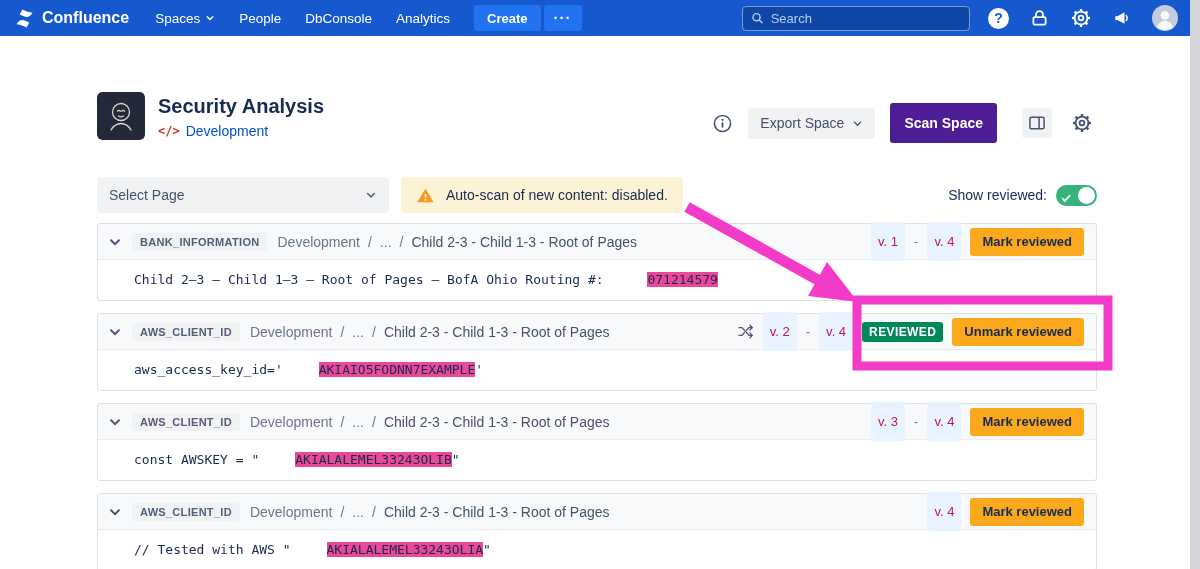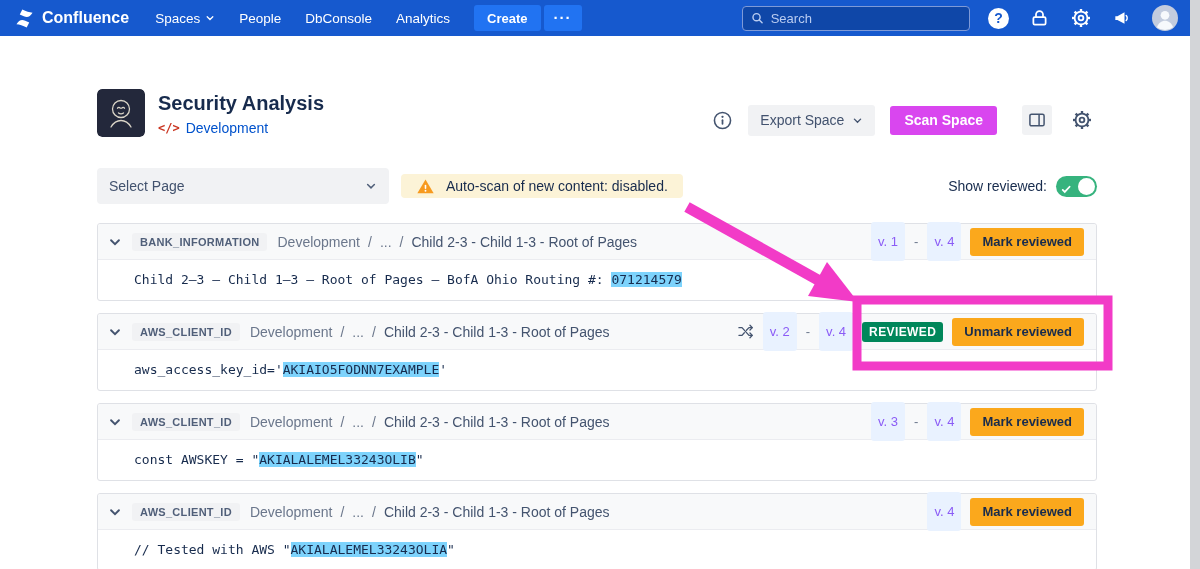--- a/index.html
+++ b/index.html
@@ -48,33 +48,33 @@
     cursor:pointer; flex:0 0 auto; }
   .space-titles { margin-left:13px; }
   .page-title { font-size:20px; font-weight:700; color:#172B4D; line-height:24px; }
   .space-crumb { display:flex; align-items:center; gap:6px; margin-top:5px; }
   .code-glyph { color:#CA3521; font-weight:700; font-size:12px; font-family:"DejaVu Sans Mono", monospace; }
   .space-link { color:#0052CC; font-size:14px; text-decoration:none; cursor:pointer; }
   .header-actions { margin-left:auto; display:flex; align-items:center; gap:15px; margin-top:14px; }
   .btn-subtle { display:flex; align-items:center; gap:8px; height:31px;
     background:#F1F2F4; border:none; border-radius:3px; color:#42526E;
     font-family:inherit; font-size:14px; padding:0 12px; cursor:pointer; }
-  .btn-primary { height:29px; background:#d946ef; border:none; border-radius:3px;
+  .btn-primary { height:40px; background:#4c1d95; border:none; border-radius:3px;
     color:#fff; font-family:inherit; font-size:14px; font-weight:600;
     padding:0 14px; cursor:pointer; }
   .icon-btn { width:30px; height:30px; border:none; background:#F1F2F4;
     border-radius:3px; display:flex; align-items:center; justify-content:center; cursor:pointer; }
   .icon-btn.plain { background:transparent; }
   
-  .toolbar { position:absolute; left:97px; top:168px; width:1000px; height:36px;
+  .toolbar { position:absolute; left:97px; top:177px; width:1000px; height:36px;
     display:flex; align-items:center; }
   .select-page { width:292px; height:36px; background:#F1F2F4; border-radius:4px;
     display:flex; align-items:center; justify-content:space-between;
     padding:0 12px; color:#42526E; font-size:14px; cursor:pointer; }
-  .warn-box { margin-left:12px; height:24px; background:#FCF3D7; border-radius:4px;
+  .warn-box { margin-left:12px; height:36px; background:#FCF3D7; border-radius:4px;
     display:flex; align-items:center; gap:11px; padding:0 15px; font-size:14px; color:#172B4D; }
   .show-reviewed { margin-left:auto; display:flex; align-items:center; gap:9px; }
   .show-reviewed-label { font-size:14px; color:#172B4D; }
   .toggle { position:relative; width:41px; height:21px; border-radius:11px;
     background:#36B37E; cursor:pointer; }
   .toggle .knob { position:absolute; top:2px; right:2px; width:17px; height:17px;
     border-radius:50%; background:#fff; }
   .toggle .tick { position:absolute; left:5px; top:5px; }
   
   .cards { position:absolute; left:97px; top:223px; width:1000px;
@@ -84,33 +84,33 @@
     display:flex; align-items:center; padding:0 12px 0 10px; gap:10px;
     border-radius:3px 3px 0 0; }
   .chev-btn { display:flex; align-items:center; cursor:pointer; color:#44546F; }
   .badge { background:#F1F2F4; color:#505F79; font-size:11px; font-weight:700;
     padding:3px 8px; border-radius:3px; letter-spacing:.3px; white-space:nowrap; }
   .crumbs { display:flex; align-items:center; gap:8px; font-size:14px;
     color:#6B778C; white-space:nowrap; }
   .crumbs .pagelink { color:#44546F; cursor:pointer; }
   .crumbs .crumb { cursor:pointer; }
   .header-right { margin-left:auto; display:flex; align-items:center; gap:9px; }
-  .vpill { background:#E9F2FF; color:#8b5cf6; font-size:13px; padding:12px 7px;
+  .vpill { background:#E9F2FF; color:#be185d; font-size:13px; padding:12px 7px;
     border-radius:3px; cursor:pointer; white-space:nowrap; }
   .vdash { color:#6B778C; font-size:13px; }
   .action-btn { background:#FBA81C; border:none; border-radius:3px; height:28px;
     padding:0 12px; color:#172B4D; font-family:inherit; font-size:13px;
     font-weight:600; cursor:pointer; white-space:nowrap; }
   .reviewed-badge { background:#00875A; color:#fff; font-size:12px; font-weight:700;
     letter-spacing:.4px; padding:3px 7px; border-radius:3px; }
   .diff-icon { display:flex; align-items:center; cursor:pointer; }
   .card-body { padding:11px 12px 12px 36px;
     font-family:"DejaVu Sans Mono", monospace; font-size:13px; color:#172B4D;
     white-space:pre; line-height:17px; }
-  .hl { background:#7dd3fc; }
+  .hl { background:#ec4899;margin-left:36px; }
   
   .annotation { position:absolute; left:0; top:0; width:1200px; height:569px;
     pointer-events:none; z-index:50; }
 </style>
 </head>
 <body>
 
 <header class="navbar">
   <div class="brand">
     <svg viewBox="0 0 24 24" width="21" height="21">

